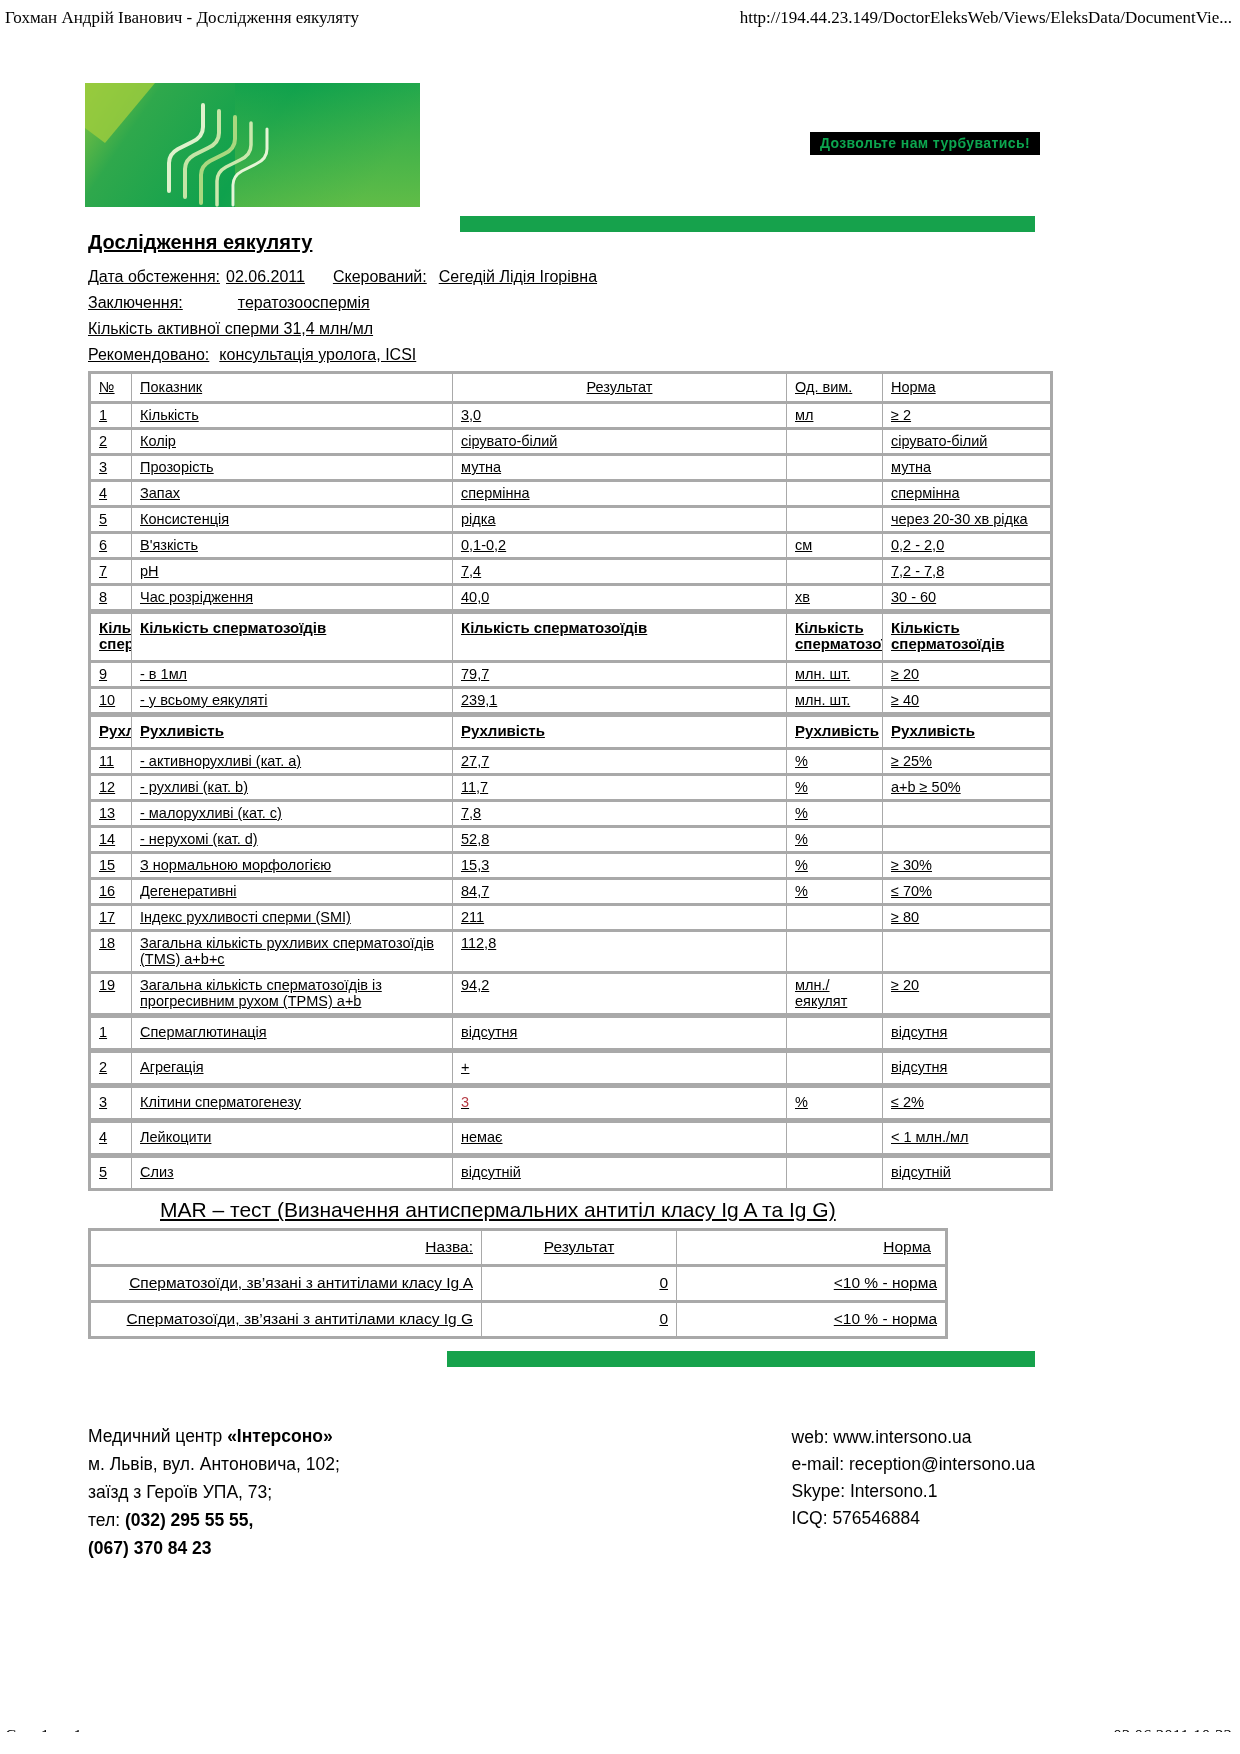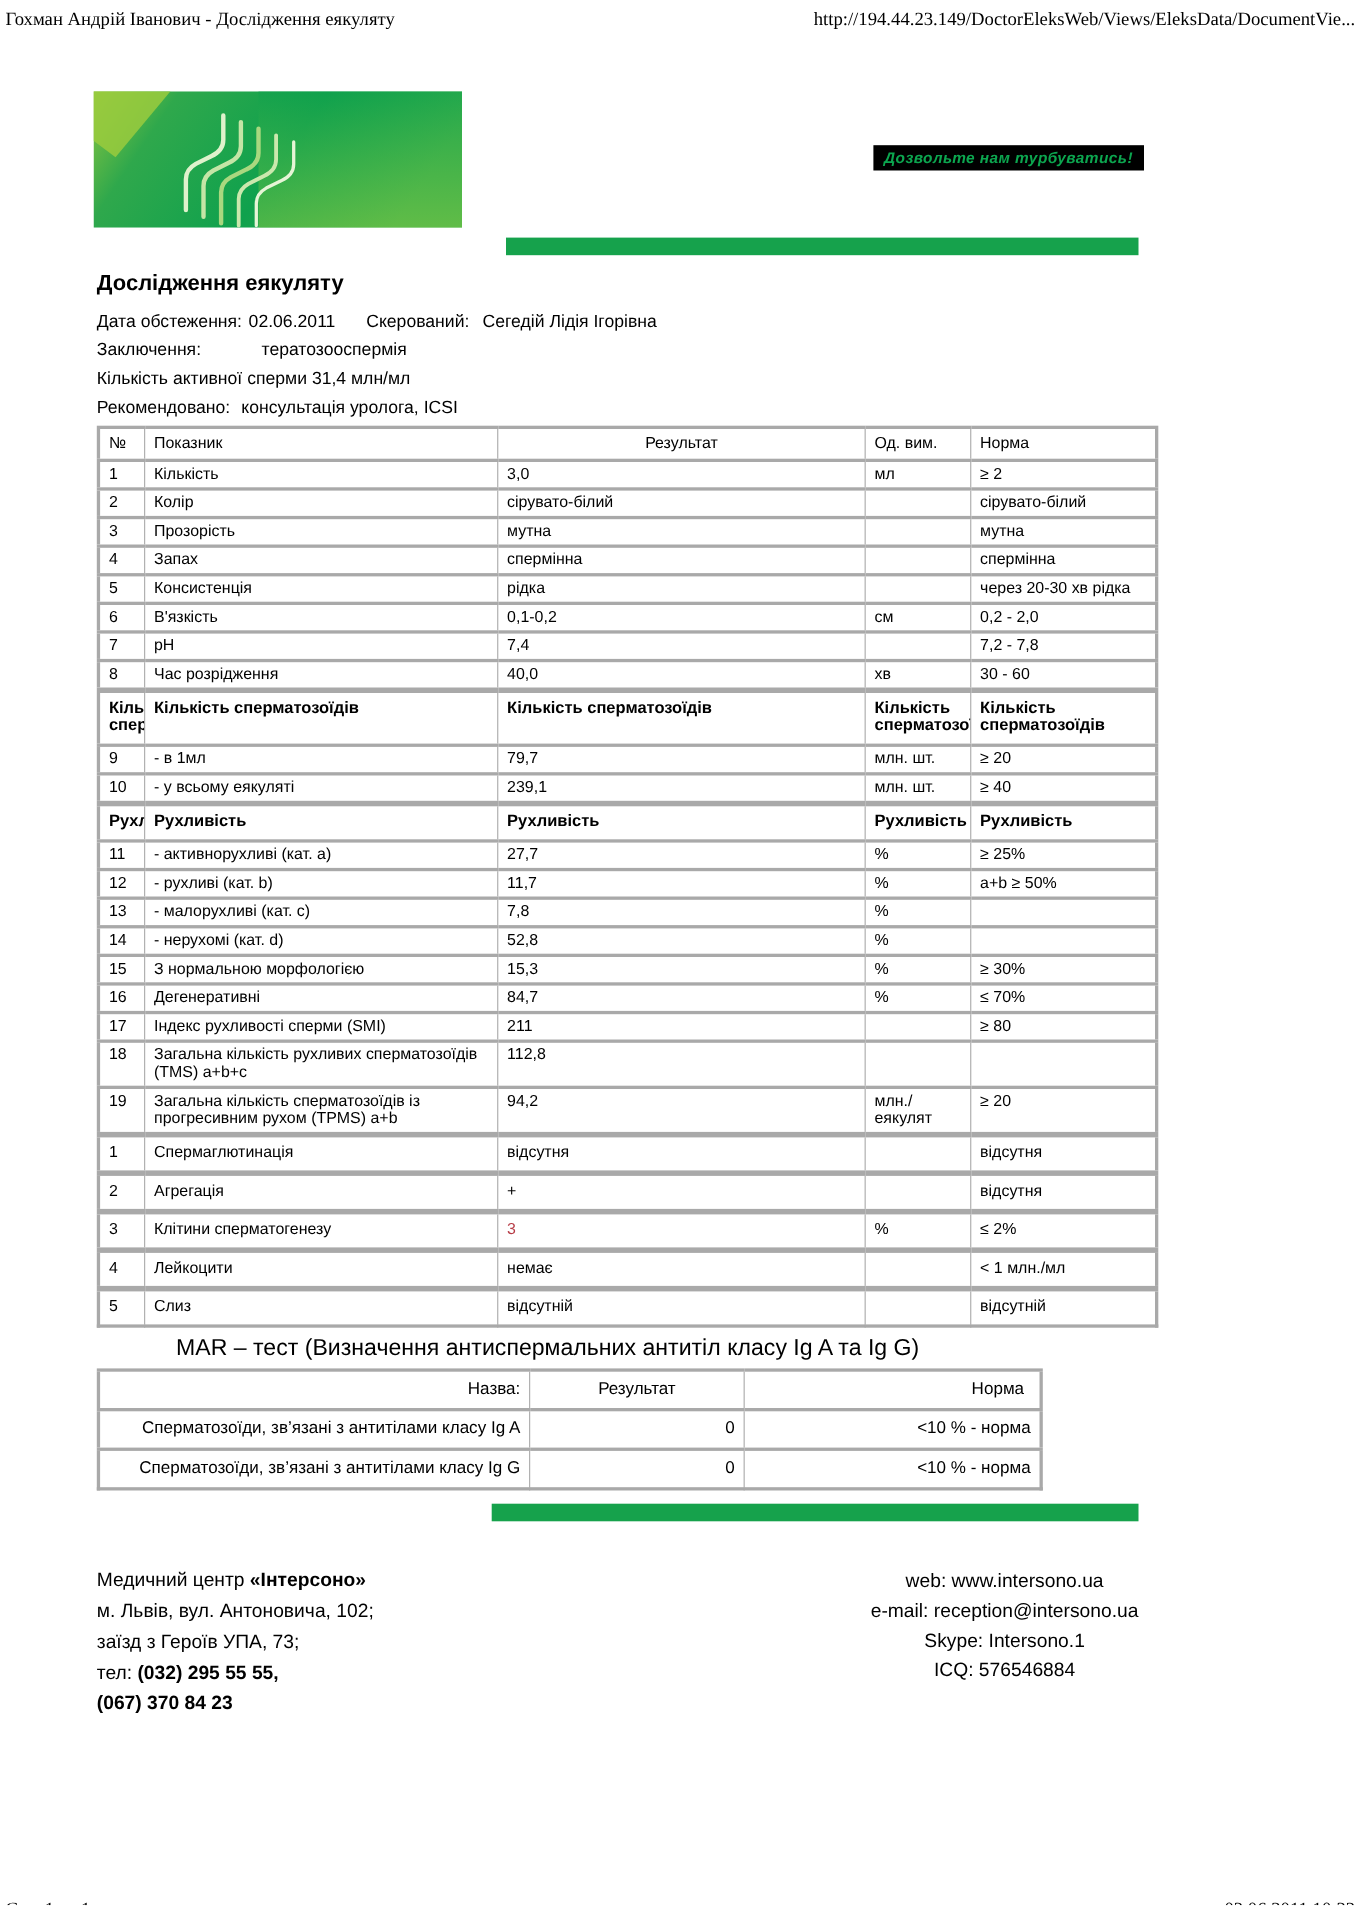--- a/index.html
+++ b/index.html
@@ -8,28 +8,28 @@
   
   .print-hf{position:absolute;left:5px;right:8px;display:flex;justify-content:space-between;
             font-family:"Liberation Serif",serif;font-size:17px;}
   .ph{top:8px}
   .pf{top:1726px}
   
   .logo{position:absolute;left:85px;top:83px;width:335px;height:124px;}
   .logo svg{display:block;width:100%;height:100%;}
   
   .badge{position:absolute;top:132px;right:200px;background:var(--slogan-bg,#000);
-         color:var(--slogan-fg,#0CA64F);font-weight:bold;font-style:italic;font-size:14px;
+         color:var(--slogan-fg,#0CA64F);font-weight:bold;font-size:14px;
          padding:3px 10px 4px;letter-spacing:.4px;white-space:nowrap;}
   
   .gbar{background:var(--accent,#16A24C);height:16px;}
   .gbar.top{position:absolute;left:460px;top:216px;width:575px;}
   .gbar.bottom{width:588px;margin:12px 0 0 359px;}
   
-  .doc{position:absolute;left:88px;top:246px;width:962px;}
+  .doc{position:absolute;left:88px;top:230px;width:962px;text-decoration:underline;}
   h1.title{font-size:20px;line-height:25px;margin:0 0 12px;font-weight:bold;}
   .meta{font-size:16px;line-height:20px;margin:0 0 6px;}
   .b{font-weight:bold;}
   .ml6{margin-left:6px}.ml10{margin-left:10px}.ml12{margin-left:12px}
   .ml28{margin-left:28px}.ml55{margin-left:55px}
   
   table.main{width:962px;border-collapse:collapse;table-layout:fixed;margin-top:4px;
              border:3px solid var(--tborder,#A9A9A9);}
   table.main col.c1{width:42px}  table.main col.c2{width:321px}
   table.main col.c3{width:334px} table.main col.c4{width:96px}
@@ -50,21 +50,21 @@
             border:3px solid var(--tborder,#A9A9A9);}
   table.mar col.m1{width:392px} table.mar col.m2{width:195px} table.mar col.m3{width:270px}
   table.mar th, table.mar td{border:1px solid var(--tborder,#A9A9A9);
             border-top:3px solid var(--tborder,#A9A9A9);
             font-size:15.5px;line-height:18px;font-weight:normal;text-align:right;
             padding:7px 8px 8px;overflow:hidden;}
   table.mar th.h-center{text-align:center;}
   table.mar th.h-right{text-align:right;padding-right:14px;}
   
   .footer-left{position:absolute;left:88px;top:1422px;font-size:17.5px;line-height:28px;}
-  .footer-right{position:absolute;right:205px;top:1424px;font-size:17.5px;line-height:27px;text-align:center;}
+  .footer-right{position:absolute;right:205px;top:1424px;font-size:17.5px;line-height:27px;text-align:left;}
 </style>
 </head>
 <body>
 
 <div class="page" style="--accent: #16A24C; --slogan-fg: #0CA64F; --slogan-bg: #000000; --alert: #B63A44; --tborder: #A9A9A9;">
 
   <div class="print-hf ph">
     <span>Гохман Андрій Іванович - Дослідження еякуляту</span>
     <span>http://194.44.23.149/DoctorEleksWeb/Views/EleksData/DocumentVie...</span>
   </div>

